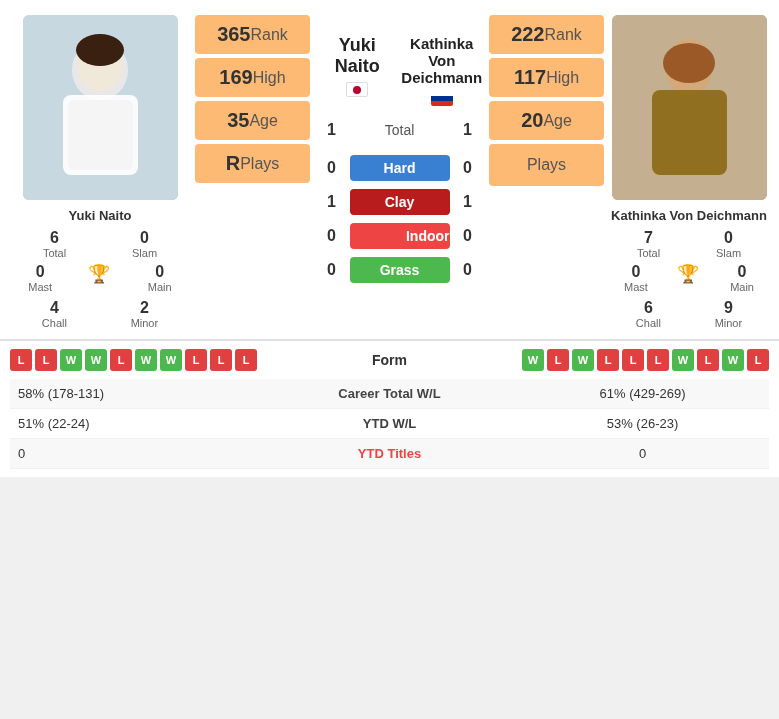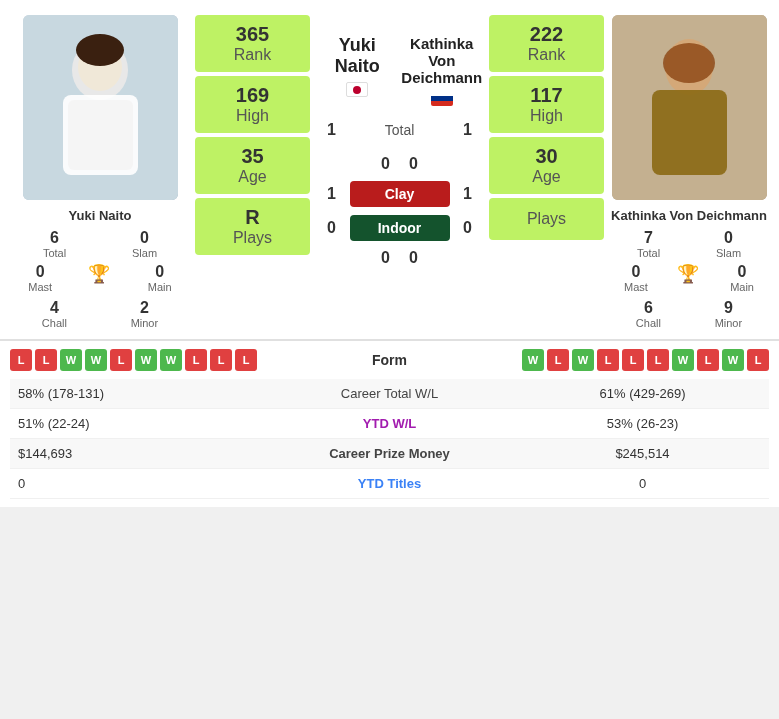--- a/index.html
+++ b/index.html
@@ -83,25 +83,25 @@
     }
     
     .center-stats {
       display: flex;
       flex-direction: column;
       align-items: center;
       width: 115px;
       flex-shrink: 0;
     }
     .center-stat-box {
-      background: #bef264;
+      background: #fdba74;
       border-radius: 4px;
       width: 100%;
       display: flex;
-      flex-direction: column;
+      flex-direction: row;
       align-items: center;
       justify-content: center;
       padding: 8px 20px;
       margin-bottom: 4px;
     }
     .center-stat-value {
       font-size: 20px;
       font-weight: bold;
       color: #333;
     }
@@ -137,21 +137,21 @@
       padding: 5px 0;
       border-radius: 4px;
       color: #fff;
       font-size: 14px;
       font-weight: bold;
       text-align: center;
       width: 100px;
     }
     .surface-hard { background: #3a80d2; }
     .surface-clay { background: #b91c1c; }
-    .surface-indoor { background: #14532d; }
+    .surface-indoor { background: #ef4444; text-align: right; }
     .surface-grass { background: #4db84d; }
     .total-row {
       display: flex;
       align-items: center;
       justify-content: center;
       gap: 8px;
       margin-bottom: 12px;
     }
     .total-label {
       font-size: 14px;
@@ -374,49 +374,51 @@
       </div>
 
       <div class="total-row">
         <span class="score-num">1</span>
         <span class="total-label">Total</span>
         <span class="score-num">1</span>
       </div>
 
       <div class="score-row">
         <span class="score-num">0</span>
+        <div class="surface-btn surface-hard">Hard</div>
         <span class="score-num">0</span>
       </div>
       <div class="score-row" style="margin-top:4px;">
         <span class="score-num">1</span>
         <div class="surface-btn surface-clay">Clay</div>
         <span class="score-num">1</span>
       </div>
       <div class="score-row" style="margin-top:4px;">
         <span class="score-num">0</span>
         <div class="surface-btn surface-indoor">Indoor</div>
         <span class="score-num">0</span>
       </div>
       <div class="score-row" style="margin-top:4px;">
         <span class="score-num">0</span>
+        <div class="surface-btn surface-grass">Grass</div>
         <span class="score-num">0</span>
       </div>
     </div>
 
     <div class="right-stats">
       <div class="center-stat-box">
         <span class="center-stat-value">222</span>
         <span class="center-stat-label">Rank</span>
       </div>
       <div class="center-stat-box">
         <span class="center-stat-value">117</span>
         <span class="center-stat-label">High</span>
       </div>
       <div class="center-stat-box">
-        <span class="center-stat-value">30</span>
+        <span class="center-stat-value">20</span>
         <span class="center-stat-label">Age</span>
       </div>
       <div class="center-stat-box" style="min-height:42px;">
         <span class="center-stat-label">Plays</span>
       </div>
     </div>
 
     <div class="right-player">
       <div class="player-photo player-photo-right">
         <svg viewBox="0 0 155 185" width="155" height="185">
@@ -491,35 +493,30 @@
           <span class="form-badge badge-l">L</span>
           <span class="form-badge badge-w">W</span>
           <span class="form-badge badge-l">L</span>
         </div>
     </div>
 
     <table class="stats-table">
       <tbody id="stats-tbody">
       <tr>
       <td>58% (178-131)</td>
-      <td style="font-weight:normal; color:#444;">Career Total W/L</td>
+      <td style="font-weight:bold; color:#444;">Career Total W/L</td>
       <td>61% (429-269)</td>
     </tr>
           <tr>
       <td>51% (22-24)</td>
-      <td style="font-weight:bold; color:#a21caf;">YTD W/L</td>
+      <td style="font-weight:bold; color:#404040;">YTD W/L</td>
       <td>53% (26-23)</td>
     </tr>
           <tr>
-      <td>$144,693</td>
-      <td style="font-weight:bold; color:#444;">Career Prize Money</td>
-      <td>$245,514</td>
-    </tr>
-          <tr>
       <td>0</td>
-      <td style="font-weight:bold; color:#3b82f6;">YTD Titles</td>
+      <td style="font-weight:bold; color:#ef4444;">YTD Titles</td>
       <td>0</td>
     </tr>
         </tbody>
     </table>
   </div>
 
 </div>
 
 </body></html>

